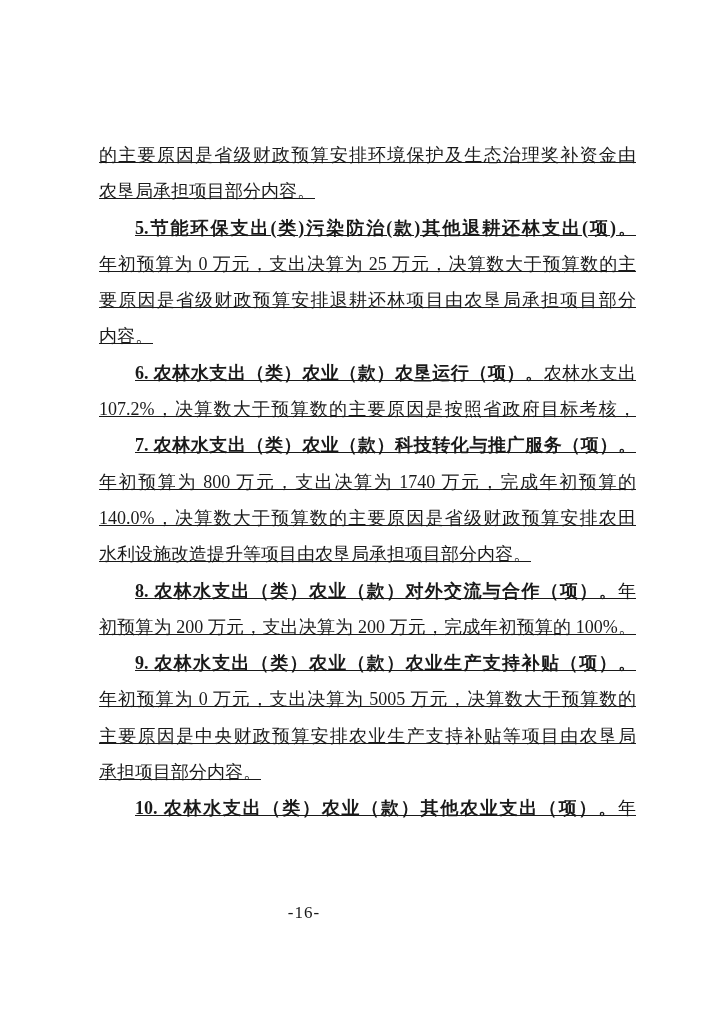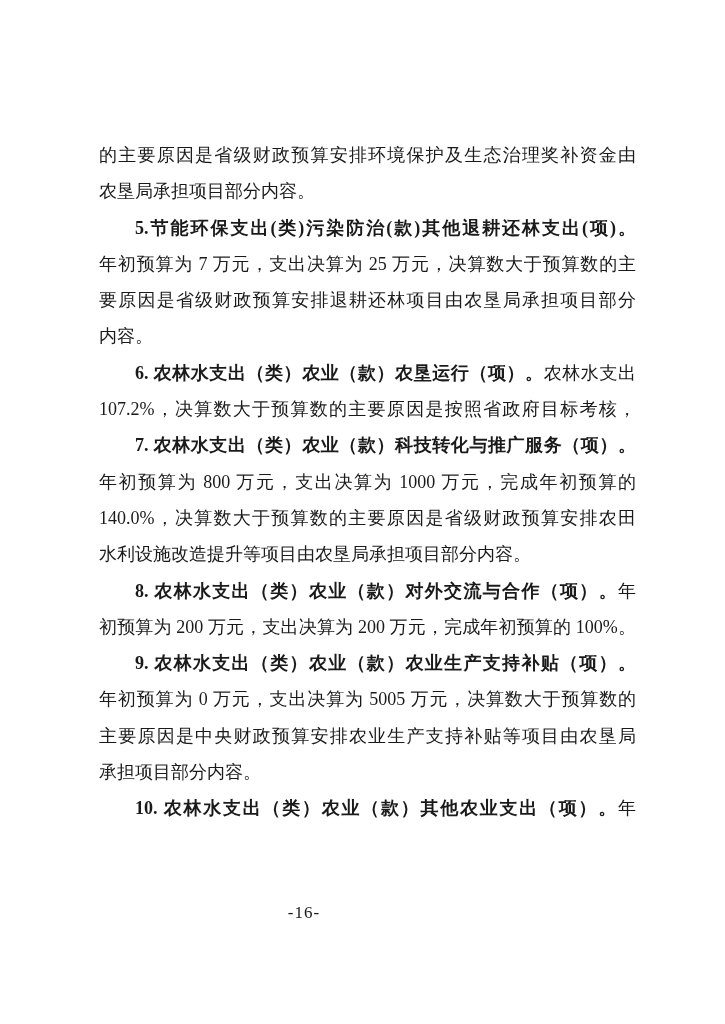--- a/index.html
+++ b/index.html
@@ -16,20 +16,21 @@
     height: 1024px;
     background: #ffffff;
     font-family: "Liberation Serif", "DejaVu Serif", serif;
     color: #1a1a1a;
   }
   .content {
     position: absolute;
     left: 99px;
     top: 137px;
     width: 537px;
+    text-decoration: underline;
   }
   .line {
     font-size: 18px;
     line-height: 36.3px;
     height: 36.3px;
     text-align: justify;
     white-space: nowrap;
     overflow: visible;
   }
   .line.justify {
@@ -55,27 +56,27 @@
   }
 </style>
 </head>
 <body>
 
 <div class="page">
   <div class="content">
       <div class="line justify"><span class="seg">的主要原因是省级财政预算安排环境保护及生态治理奖补资金由</span></div>
       <div class="line"><span class="seg">农垦局承担项目部分内容。</span></div>
       <div class="line justify indent"><span class="seg bold">5.节能环保支出(类)污染防治(款)其他退耕还林支出(项)。</span></div>
-      <div class="line justify"><span class="seg">年初预算为 7 万元，支出决算为 25 万元，决算数大于预算数的主</span></div>
+      <div class="line justify"><span class="seg">年初预算为 0 万元，支出决算为 25 万元，决算数大于预算数的主</span></div>
       <div class="line justify"><span class="seg">要原因是省级财政预算安排退耕还林项目由农垦局承担项目部分</span></div>
       <div class="line"><span class="seg">内容。</span></div>
       <div class="line justify indent"><span class="seg bold">6. 农林水支出（类）农业（款）农垦运行（项）。</span><span class="seg">农林水支出</span></div>
       <div class="line justify"><span class="seg">107.2%，决算数大于预算数的主要原因是按照省政府目标考核，</span></div>
       <div class="line justify indent"><span class="seg bold">7. 农林水支出（类）农业（款）科技转化与推广服务（项）。</span></div>
-      <div class="line justify"><span class="seg">年初预算为 800 万元，支出决算为 1000 万元，完成年初预算的</span></div>
+      <div class="line justify"><span class="seg">年初预算为 800 万元，支出决算为 1740 万元，完成年初预算的</span></div>
       <div class="line justify"><span class="seg">140.0%，决算数大于预算数的主要原因是省级财政预算安排农田</span></div>
       <div class="line"><span class="seg">水利设施改造提升等项目由农垦局承担项目部分内容。</span></div>
       <div class="line justify indent"><span class="seg bold">8. 农林水支出（类）农业（款）对外交流与合作（项）。</span><span class="seg">年</span></div>
       <div class="line justify"><span class="seg">初预算为 200 万元，支出决算为 200 万元，完成年初预算的 100%。</span></div>
       <div class="line justify indent"><span class="seg bold">9. 农林水支出（类）农业（款）农业生产支持补贴（项）。</span></div>
       <div class="line justify"><span class="seg">年初预算为 0 万元，支出决算为 5005 万元，决算数大于预算数的</span></div>
       <div class="line justify"><span class="seg">主要原因是中央财政预算安排农业生产支持补贴等项目由农垦局</span></div>
       <div class="line"><span class="seg">承担项目部分内容。</span></div>
       <div class="line justify indent"><span class="seg bold">10. 农林水支出（类）农业（款）其他农业支出（项）。</span><span class="seg">年</span></div>
     </div>

